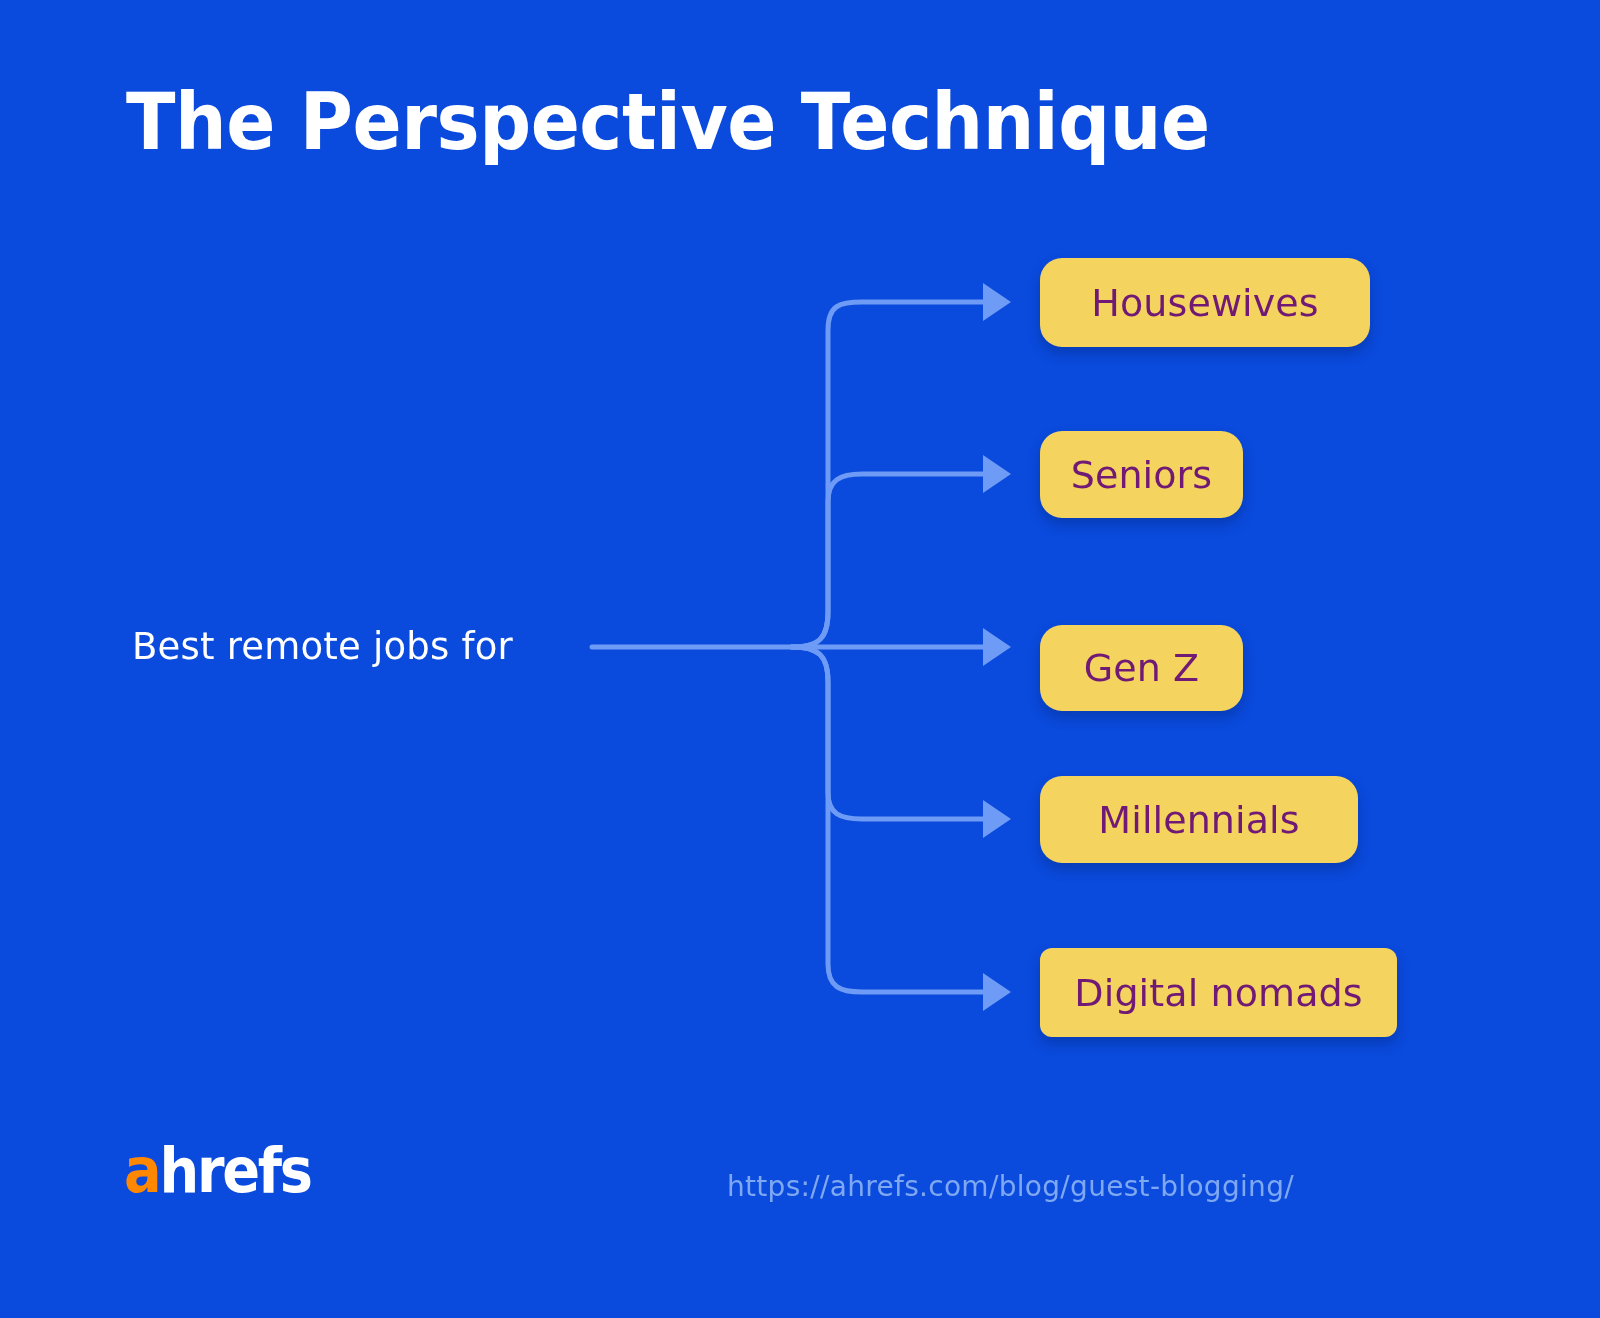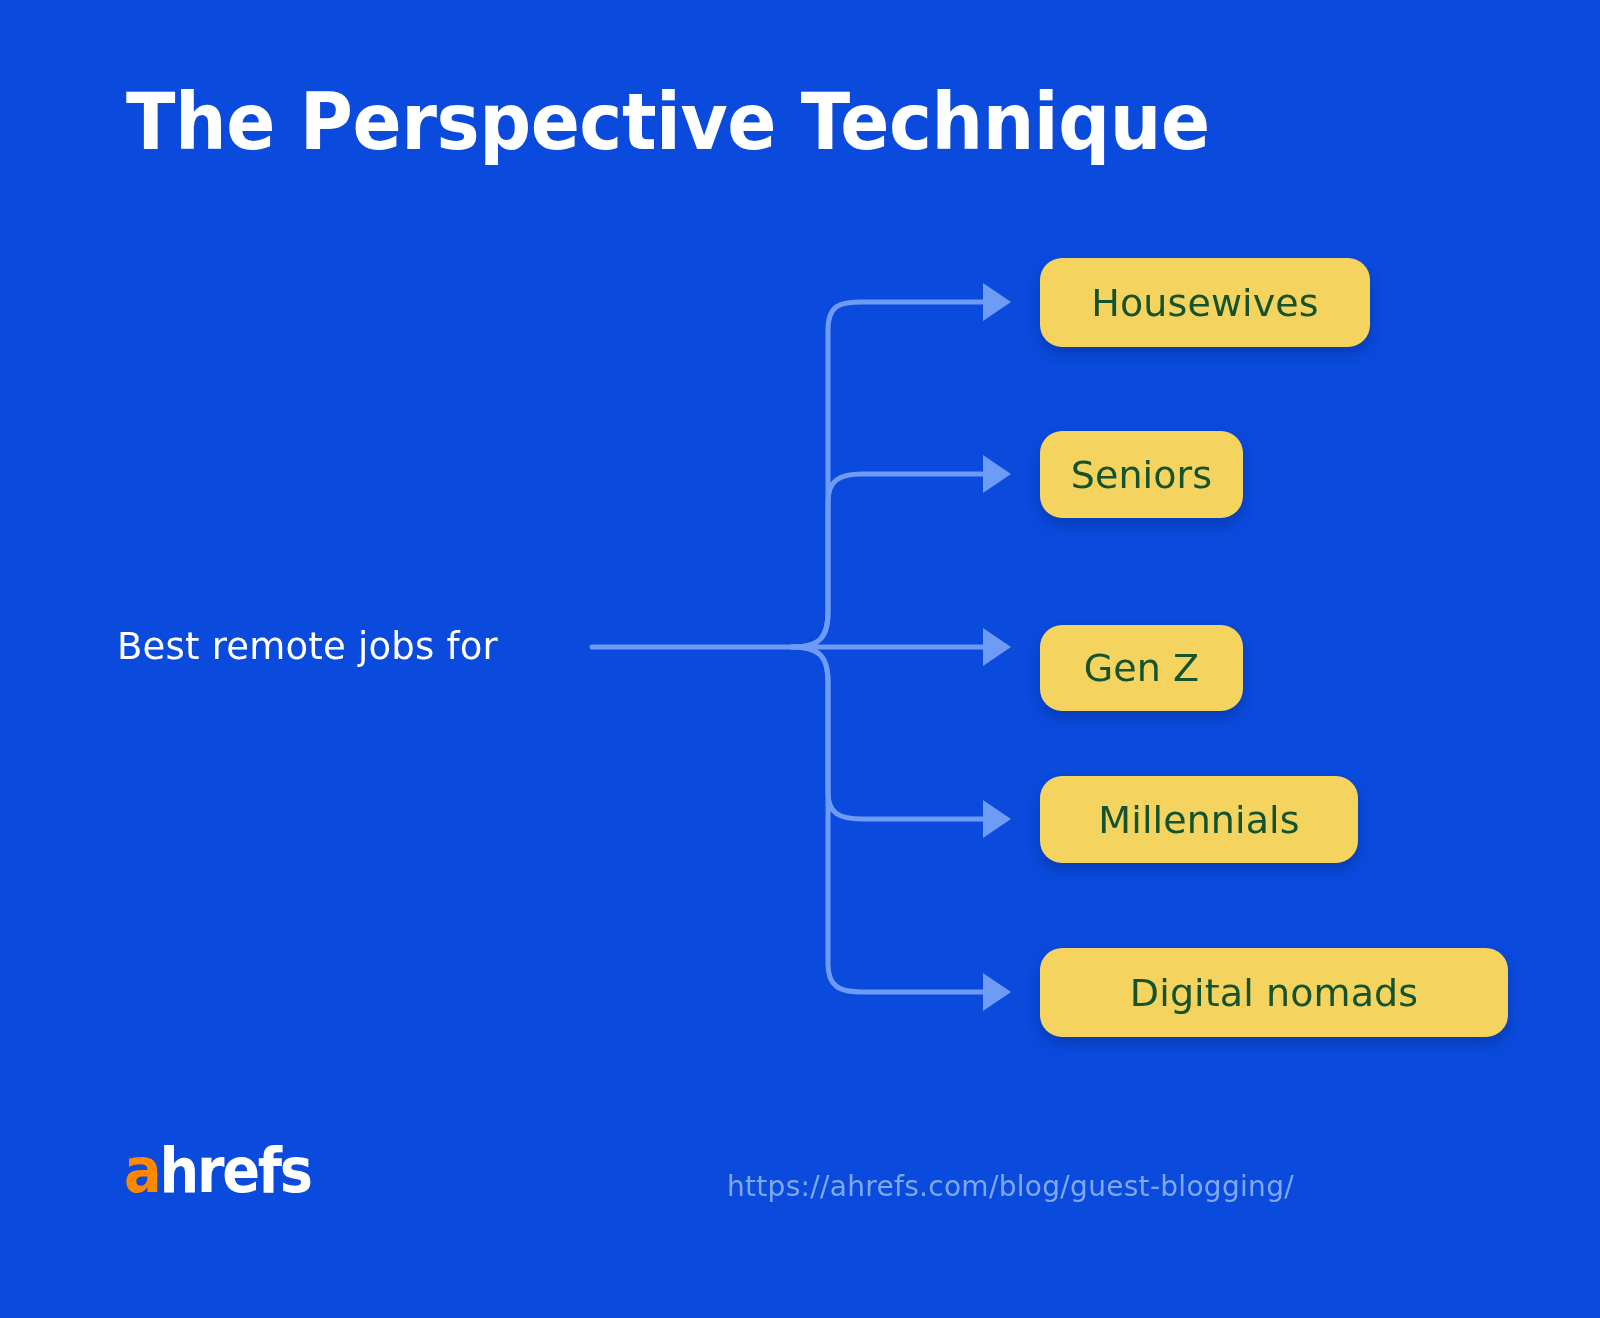--- a/index.html
+++ b/index.html
@@ -32,21 +32,21 @@
     letter-spacing: -0.5px;
     color: #FFFFFF;
     white-space: nowrap;
     transform: scaleX(0.93);
     transform-origin: left center;
   }
 
   
   .root-label {
     position: absolute;
-    left: 117px;
+    left: 132px;
     top: 620px;
     font-size: 37px;
     line-height: 54px;
     color: #FFFFFF;
     white-space: nowrap;
     letter-spacing: 0.2px;
   }
 
   
   #connectors {
@@ -56,21 +56,21 @@
     width: 1600px;
     height: 1318px;
     pointer-events: none;
   }
 
   
   .node {
     position: absolute;
     background: #F4D35E;
     border-radius: 22px;
-    color: #14532d;
+    color: #701a75;
     font-size: 38px;
     line-height: 1;
     display: flex;
     align-items: center;
     justify-content: center;
     box-shadow: 0 7px 12px rgba(3, 34, 110, 0.34);
     box-sizing: border-box;
     padding: 0 30px;
     white-space: nowrap;
     letter-spacing: 0.1px;
@@ -146,21 +146,21 @@
   </div>
 
   <div class="node" style="left:1040px; top:605px; width:203px; height:86px;margin-top:20px;">
     <span>Gen Z</span>
   </div>
 
   <div class="node" style="left:1040px; top:776px; width:318px; height:87px;">
     <span>Millennials</span>
   </div>
 
-  <div class="node" style="left:1040px; top:948px; width:468px; height:89px;">
+  <div class="node" style="left:1040px; top:948px; width:357px; height:89px;border-radius:12px;">
     <span>Digital nomads</span>
   </div>
 
   <div class="logo">
     <span class="logo-a">a</span><span class="logo-rest">hrefs</span>
   </div>
 
   <div class="footer-url">https://ahrefs.com/blog/guest-blogging/</div>
 
 </div>

